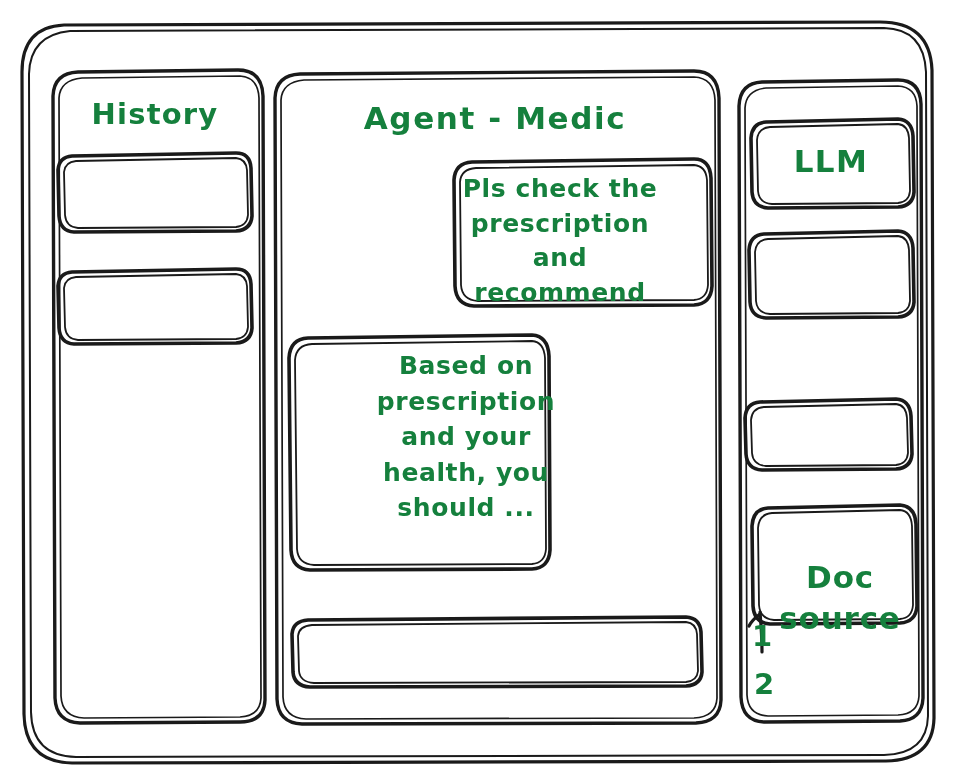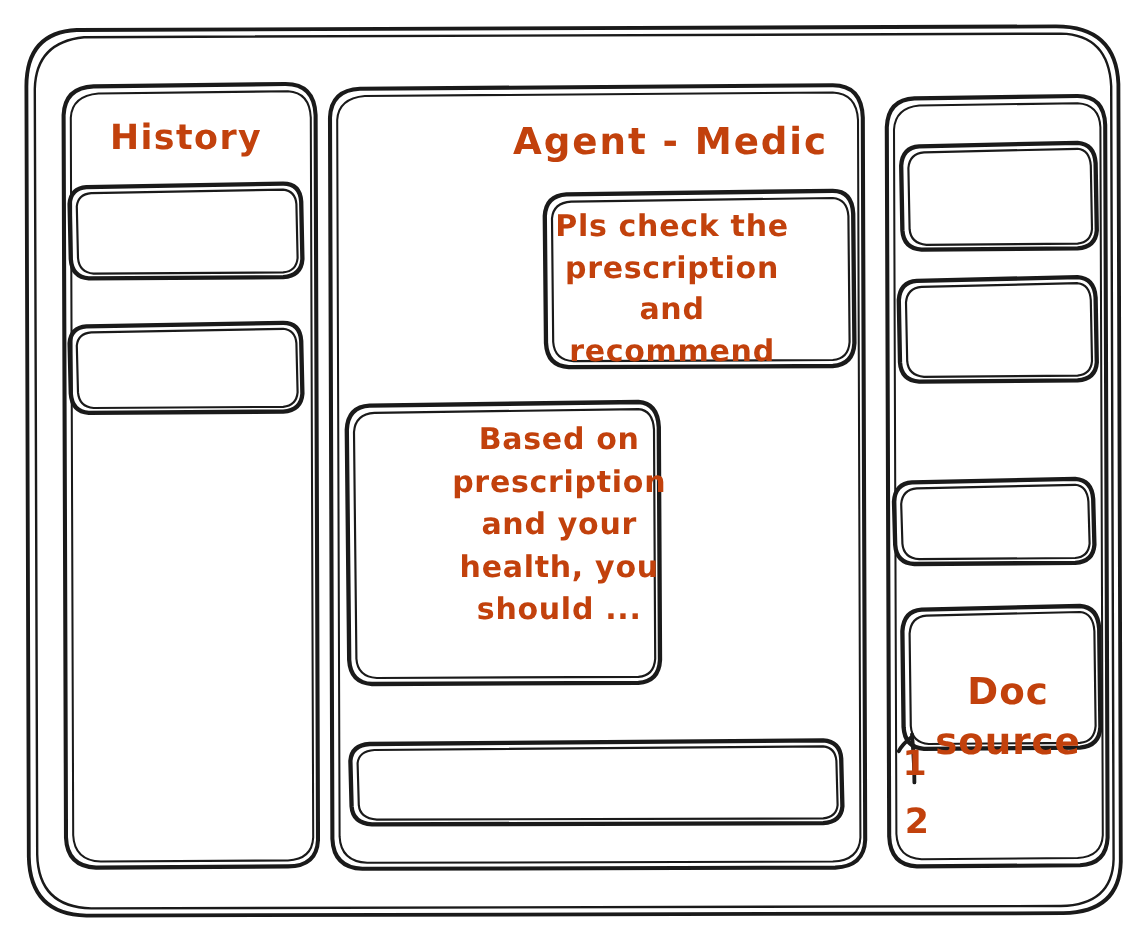--- a/index.html
+++ b/index.html
@@ -32,39 +32,38 @@
   .sk-frame { stroke-width: 3.2; }
   .sk-frame2 { stroke-width: 2.0; }
   .sk-panel { stroke-width: 3.4; }
   .sk-panel2 { stroke-width: 1.7; }
   .sk-box { stroke-width: 3.6; }
   .sk-box2 { stroke-width: 1.8; }
 
   
   .txt {
     position: absolute;
-    color: #c2410c;
+    color: #15803d;
     font-family: "DejaVu Sans", sans-serif;
     font-weight: 700;
     letter-spacing: 0.6px;
     white-space: pre-line;
     text-align: center;
     line-height: 1.30;
     user-select: none;
   }
   #history-title {
     left: 60px; top: 96px; width: 190px;
     font-size: 29px;
     letter-spacing: 1.2px;
   }
   #agent-title {
     left: 300px; top: 98px; width: 390px;
     font-size: 31px;
     letter-spacing: 1.6px;
-    text-align: right;
   }
   #user-msg-text {
     left: 458px; top: 172px; width: 204px;
     font-size: 25px;
     line-height: 1.38;
   }
   #agent-msg-text {
     left: 309px; top: 348px; width: 246px;
     font-size: 25px;
     line-height: 1.42;
@@ -208,20 +207,21 @@
 and your
 health, you
 should ...</div>
 
   <div class="hit" style="left:292px; top:617px; width:411px; height:70px; cursor:text;"></div>
   <span class="txt" style="left:308px; top:641px; width:370px; font-size:22px; text-align:left; color:#8a8a8a;"></span>
 
   <div class="hit" style="left:739px; top:80px; width:185px; height:643px;"></div>
 
   <div class="hit" style="left:751px; top:119px; width:164px; height:90px;"></div>
+  <div class="txt" id="tool-llm-label">LLM</div>
 
   <div class="hit" style="left:749px; top:231px; width:166px; height:88px;"></div>
 
   <div class="hit" style="left:745px; top:399px; width:168px; height:72px;"></div>
 
   <div class="hit" style="left:752px; top:505px; width:166px; height:120px;"></div>
   <div class="txt" id="doc-source-label">Doc
 source</div>
 
   <div class="txt" id="doc-item-1">1</div>

